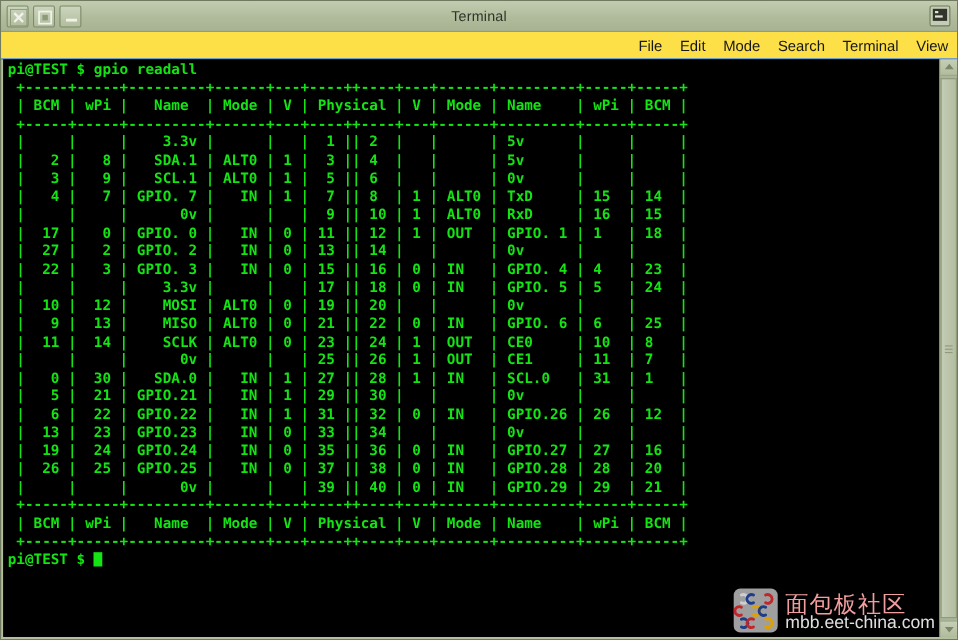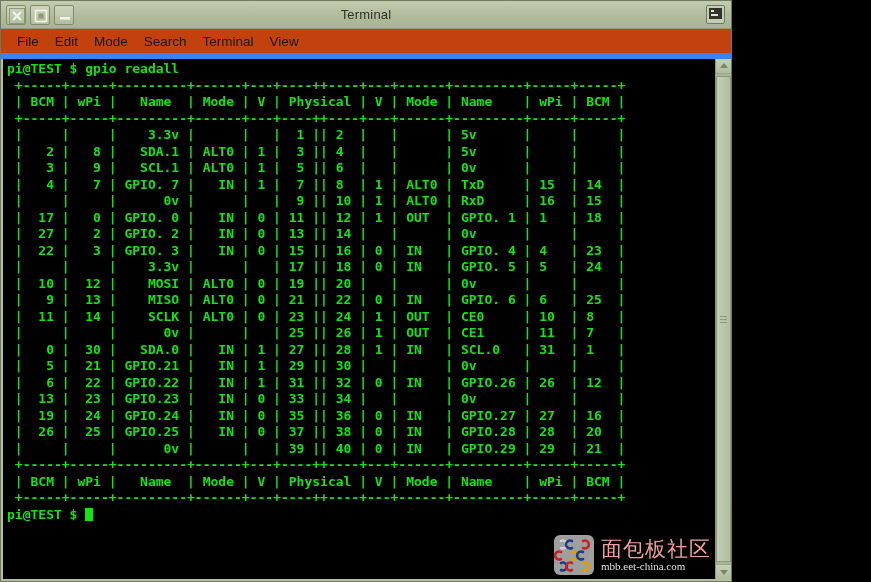--- a/index.html
+++ b/index.html
@@ -10,21 +10,21 @@
   }
   body {
     width: 871px;
     height: 582px;
     overflow: hidden;
     font-family: "Liberation Sans", sans-serif;
   }
 
   #window {
     position: relative;
-    width: 732px;
+    width: 871px;
     height: 582px;
     box-sizing: border-box;
     background: #b4bfa0;
     border: 1px solid #6f7a5e;
     display: flex;
     flex-direction: column;
   }
 
   
   #titlebar {
@@ -81,25 +81,26 @@
     display: block;
     background: #dfe4d6;
   }
   #term-icon .scr i:nth-child(1) { left: 2px; top: 2px;  width: 3px; height: 2px; }
   #term-icon .scr i:nth-child(2) { left: 2px; top: 6px;  width: 7px; height: 2px; }
 
   
   #menubar {
     height: 24px;
     flex: 0 0 24px;
-    background: #c2410c;
-    border-bottom: 6px solid #3b82f6;
+    background: #fde047;
+    border-bottom: 1px solid #3b82f6;
     display: flex;
     align-items: center;
     padding-left: 8px;
+    justify-content: flex-end;
   }
   .menu-item {
     font-size: 13.5px;
     color: #17181a;
     padding: 2px 8px;
     white-space: nowrap;
   }
 
   
   #body-wrap {
@@ -210,24 +211,24 @@
   #wm-text { margin-left: 7px; }
   #wm-cn {
     font-size: 21px;
     color: #fca5a5;
     line-height: 22px;
     letter-spacing: 1px;
     font-family: "DejaVu Sans", sans-serif;
     white-space: nowrap;
   }
   #wm-url {
-    font-size: 11px;
+    font-size: 16px;
     color: #e8e8e8;
     line-height: 13px;
-    font-family: Liberation Serif, serif;
+    font-family: Liberation Sans, sans-serif;
     white-space: nowrap;
   }
 </style>
 </head>
 <body>
 
 <div id="window">
 
   <div id="titlebar">
     <div class="winbtn">

